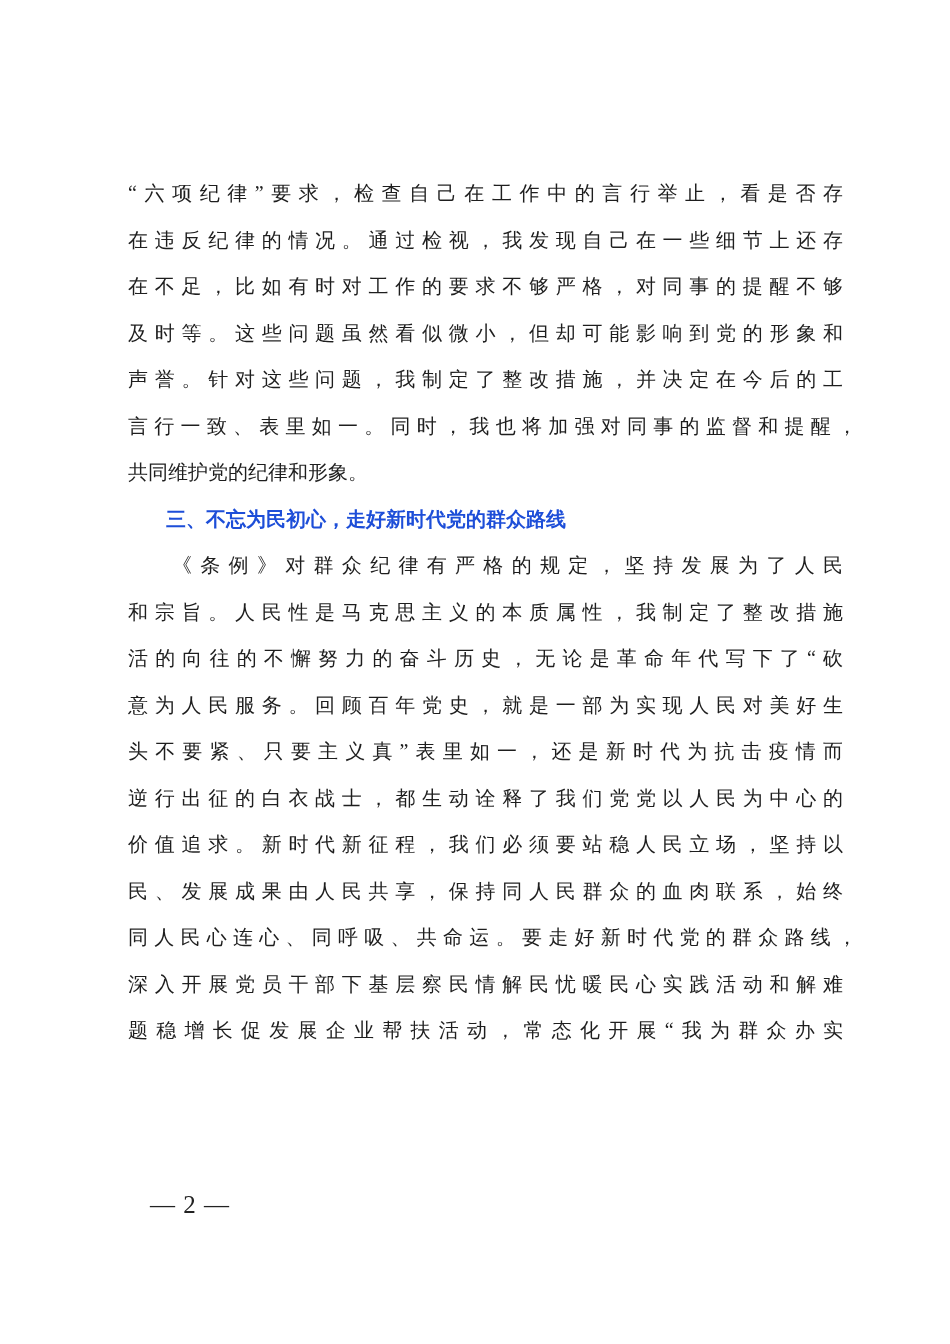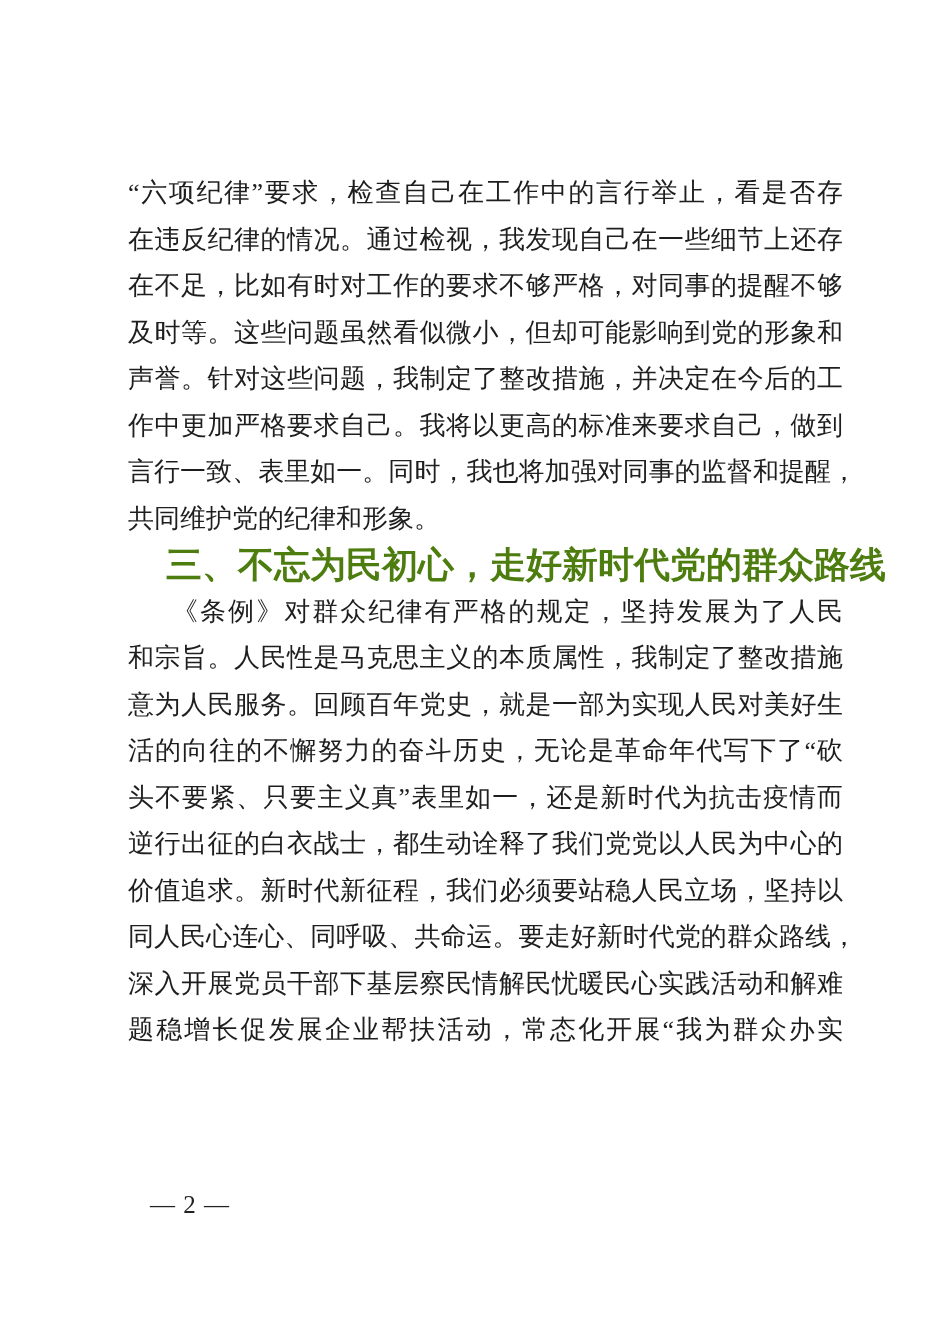--- a/index.html
+++ b/index.html
@@ -16,43 +16,43 @@
     font-family: "Liberation Serif", "DejaVu Serif", serif;
     color: #1e1e1e;
   }
   .text-block {
     position: absolute;
     left: 128px;
     top: 170px;
     width: 715px;
   }
   .line {
-    font-size: 26px;
+    font-size: 20px;
     line-height: 46.5px;
     text-align: justify;
     text-align-last: justify;
     text-justify: inter-character;
     white-space: normal;
   }
   
   .line.hang {
     width: 729px;
   }
   .line.indent {
     text-indent: 44px;
   }
   .line.para-end {
     text-align-last: left;
   }
   .heading {
-    font-size: 36px;
+    font-size: 20px;
     line-height: 46.5px;
     font-family: "Liberation Sans", "DejaVu Sans", sans-serif;
     font-weight: 700;
-    color: #4d7c0f;
+    color: #1d4ed8;
     text-indent: 38px;
     white-space: nowrap;
   }
   .page-number {
     position: absolute;
     left: 150px;
     top: 1190px;
     font-size: 25px;
     line-height: 30px;
     color: #222222;
@@ -62,29 +62,29 @@
 </head>
 <body>
 
 <div class="page">
   <div class="text-block" id="text-block">
       <div class="line">“六项纪律”要求，检查自己在工作中的言行举止，看是否存</div>
       <div class="line">在违反纪律的情况。通过检视，我发现自己在一些细节上还存</div>
       <div class="line">在不足，比如有时对工作的要求不够严格，对同事的提醒不够</div>
       <div class="line">及时等。这些问题虽然看似微小，但却可能影响到党的形象和</div>
       <div class="line">声誉。针对这些问题，我制定了整改措施，并决定在今后的工</div>
-      <div class="line">作中更加严格要求自己。我将以更高的标准来要求自己，做到</div>
       <div class="line hang">言行一致、表里如一。同时，我也将加强对同事的监督和提醒，</div>
       <div class="line para-end">共同维护党的纪律和形象。</div>
       <div class="heading">三、不忘为民初心，走好新时代党的群众路线</div>
       <div class="line indent">《条例》对群众纪律有严格的规定，坚持发展为了人民</div>
       <div class="line">和宗旨。人民性是马克思主义的本质属性，我制定了整改措施</div>
+      <div class="line">活的向往的不懈努力的奋斗历史，无论是革命年代写下了“砍</div>
       <div class="line">意为人民服务。回顾百年党史，就是一部为实现人民对美好生</div>
-      <div class="line">活的向往的不懈努力的奋斗历史，无论是革命年代写下了“砍</div>
       <div class="line">头不要紧、只要主义真”表里如一，还是新时代为抗击疫情而</div>
       <div class="line">逆行出征的白衣战士，都生动诠释了我们党党以人民为中心的</div>
       <div class="line">价值追求。新时代新征程，我们必须要站稳人民立场，坚持以</div>
+      <div class="line">民、发展成果由人民共享，保持同人民群众的血肉联系，始终</div>
       <div class="line hang">同人民心连心、同呼吸、共命运。要走好新时代党的群众路线，</div>
       <div class="line">深入开展党员干部下基层察民情解民忧暖民心实践活动和解难</div>
       <div class="line">题稳增长促发展企业帮扶活动，常态化开展“我为群众办实</div>
     </div>
   <div class="page-number">— 2 —</div>
 </div>
 
 </body></html>

